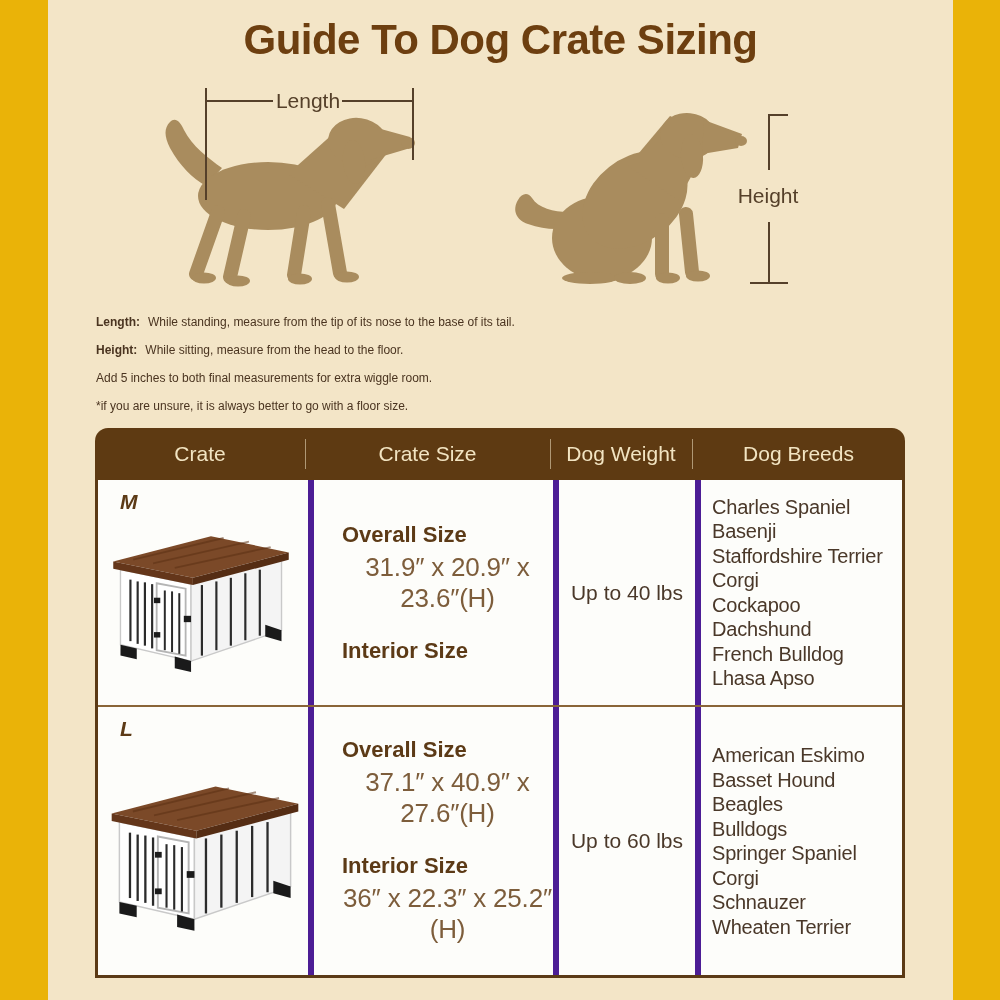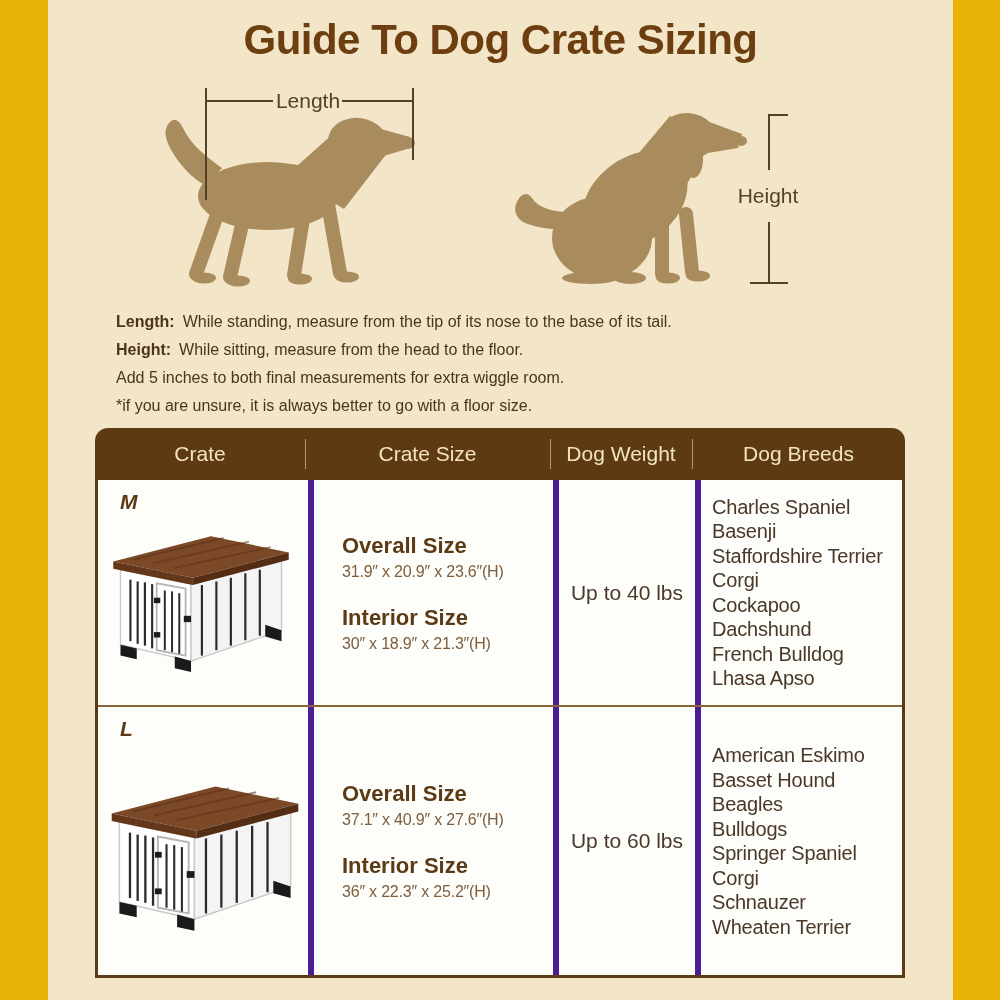--- a/index.html
+++ b/index.html
@@ -12,22 +12,22 @@
   .page-title {
     position:absolute; left:48px; top:16px; width:905px; text-align:center;
     font-size:42px; font-weight:bold; color:#6d3f10; letter-spacing:-0.5px;
   }
 
   .dog-svg { position:absolute; }
   .mline { position:absolute; background:#55402a; }
   .mlabel { position:absolute; font-size:21px; color:#55402a; text-align:center; }
 
   .instructions {
-    position:absolute; left:116px; top:308px; width:820px;
-    font-size:16px; line-height:28px; color:#4a3420;
+    position:absolute; left:96px; top:308px; width:820px;
+    font-size:12px; line-height:28px; color:#4a3420;
   }
   .inst-line { white-space:nowrap; }
   .inst-label { font-weight:bold; margin-right:8px; }
 
   .crate-table { position:absolute; left:95px; top:428px; width:810px; }
   .thead {
     position:relative; display:flex; height:52px; align-items:center;
     background:#5e3a12; border-radius:13px 13px 0 0;
     color:#f2e4c2; font-size:21px;
   }
@@ -45,21 +45,21 @@
 
   .size-letter {
     position:absolute; left:22px; top:10px;
     font-size:21px; font-weight:bold; font-style:italic; color:#5c3a16;
   }
   .crate-img { position:absolute; }
 
   .td2 { display:flex; flex-direction:column; justify-content:center; padding-left:28px; }
   .size-group + .size-group { margin-top:24px; }
   .size-title { font-size:22px; font-weight:bold; color:#5c3a16; }
-  .size-dims { font-size:16px; color:#7d5d3b; margin-top:4px; letter-spacing:-0.2px; }
+  .size-dims { font-size:26px; color:#7d5d3b; margin-top:4px; letter-spacing:-0.2px;text-align:center; }
 
   .td3 { display:flex; align-items:center; justify-content:center;
          font-size:21px; color:#4a3829; }
 
   .td4 { display:flex; align-items:center; padding-left:11px; }
   .breeds { font-size:20px; line-height:24.5px; color:#4a3829; white-space:pre-line; letter-spacing:-0.2px; }
 </style>
 </head>
 <body>
 
@@ -190,21 +190,20 @@
             </g>
           </svg>
         </div>
         <div class="td td2">
           <div class="size-group">
             <div class="size-title">Overall Size</div>
             <div class="size-dims">31.9″ x 20.9″ x 23.6″(H)</div>
           </div>
           <div class="size-group">
             <div class="size-title">Interior Size</div>
-            <div class="size-dims">30″ x 18.9″ x 21.3″(H)</div>
           </div>
         </div>
         <div class="td td3">Up to 40 lbs</div>
         <div class="td td4">
           <div class="breeds">Charles Spaniel
 Basenji
 Staffordshire Terrier
 Corgi
 Cockapoo
 Dachshund

